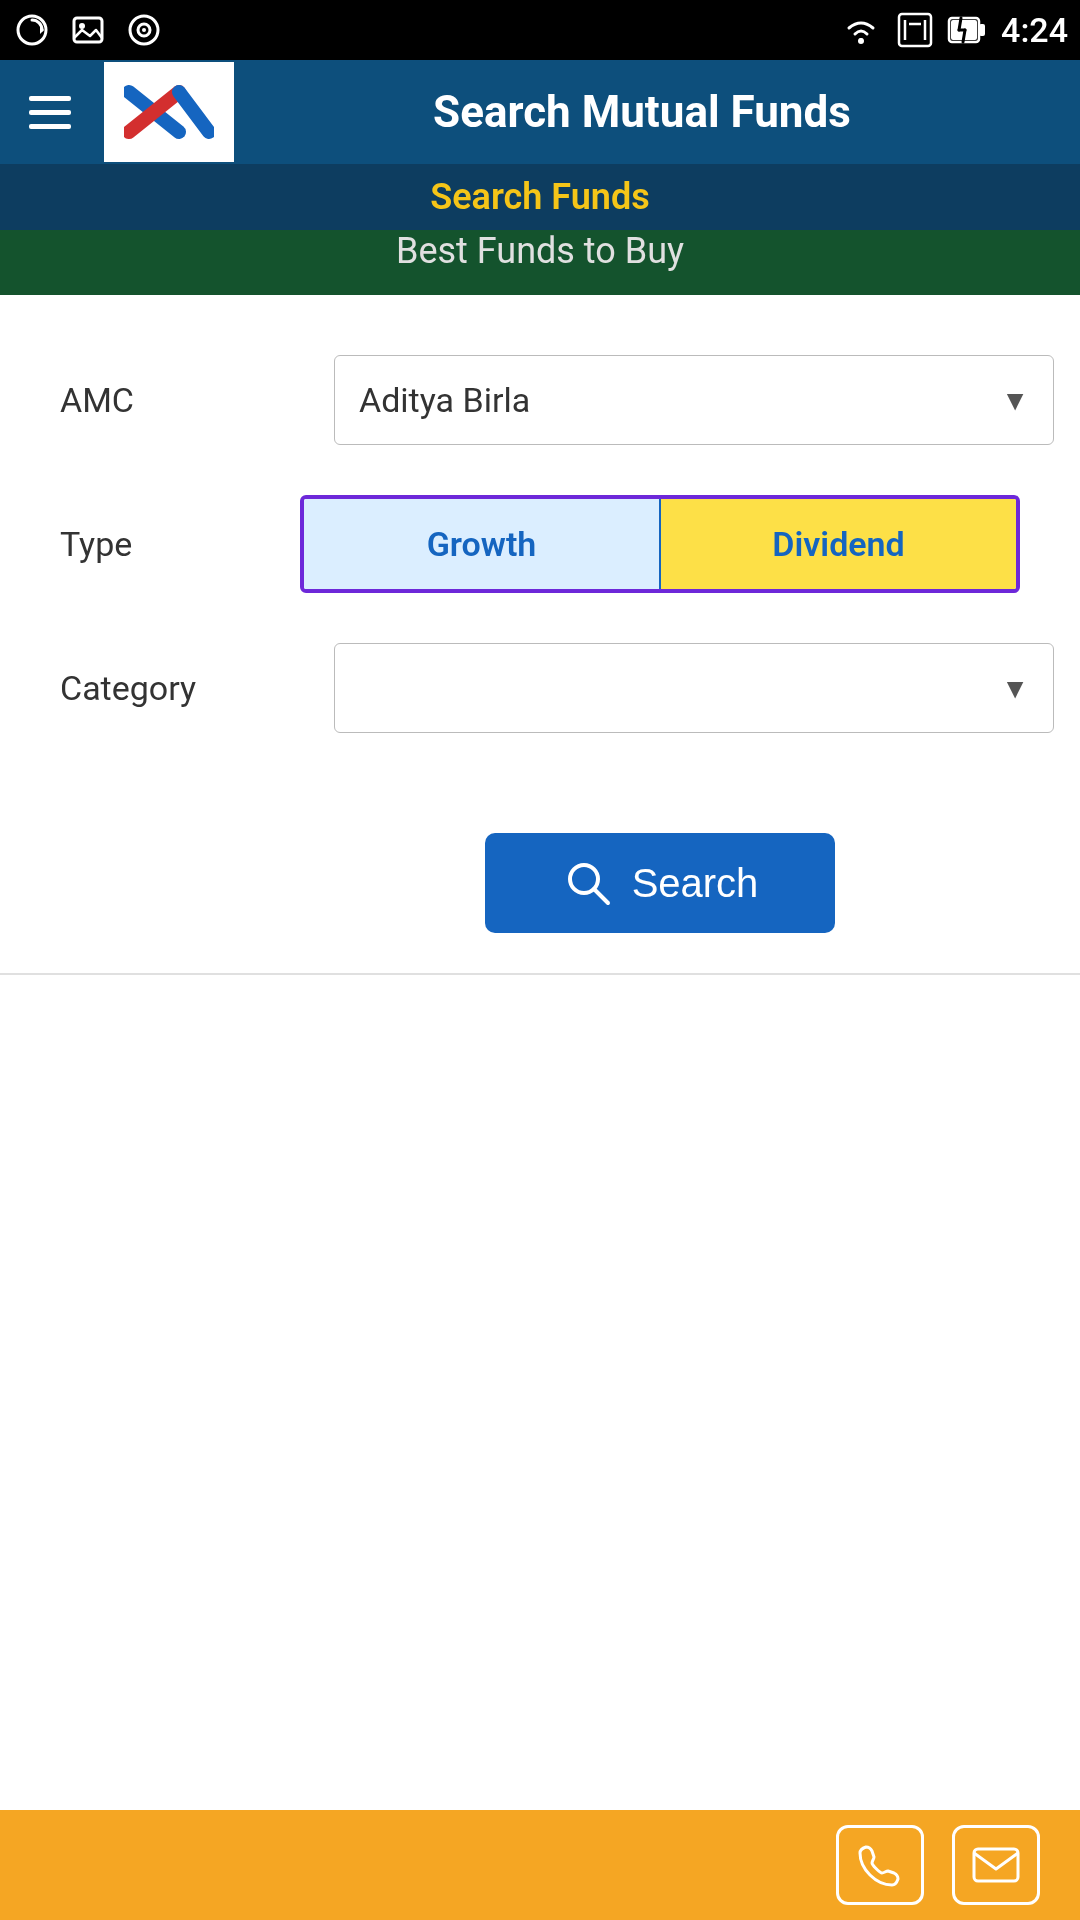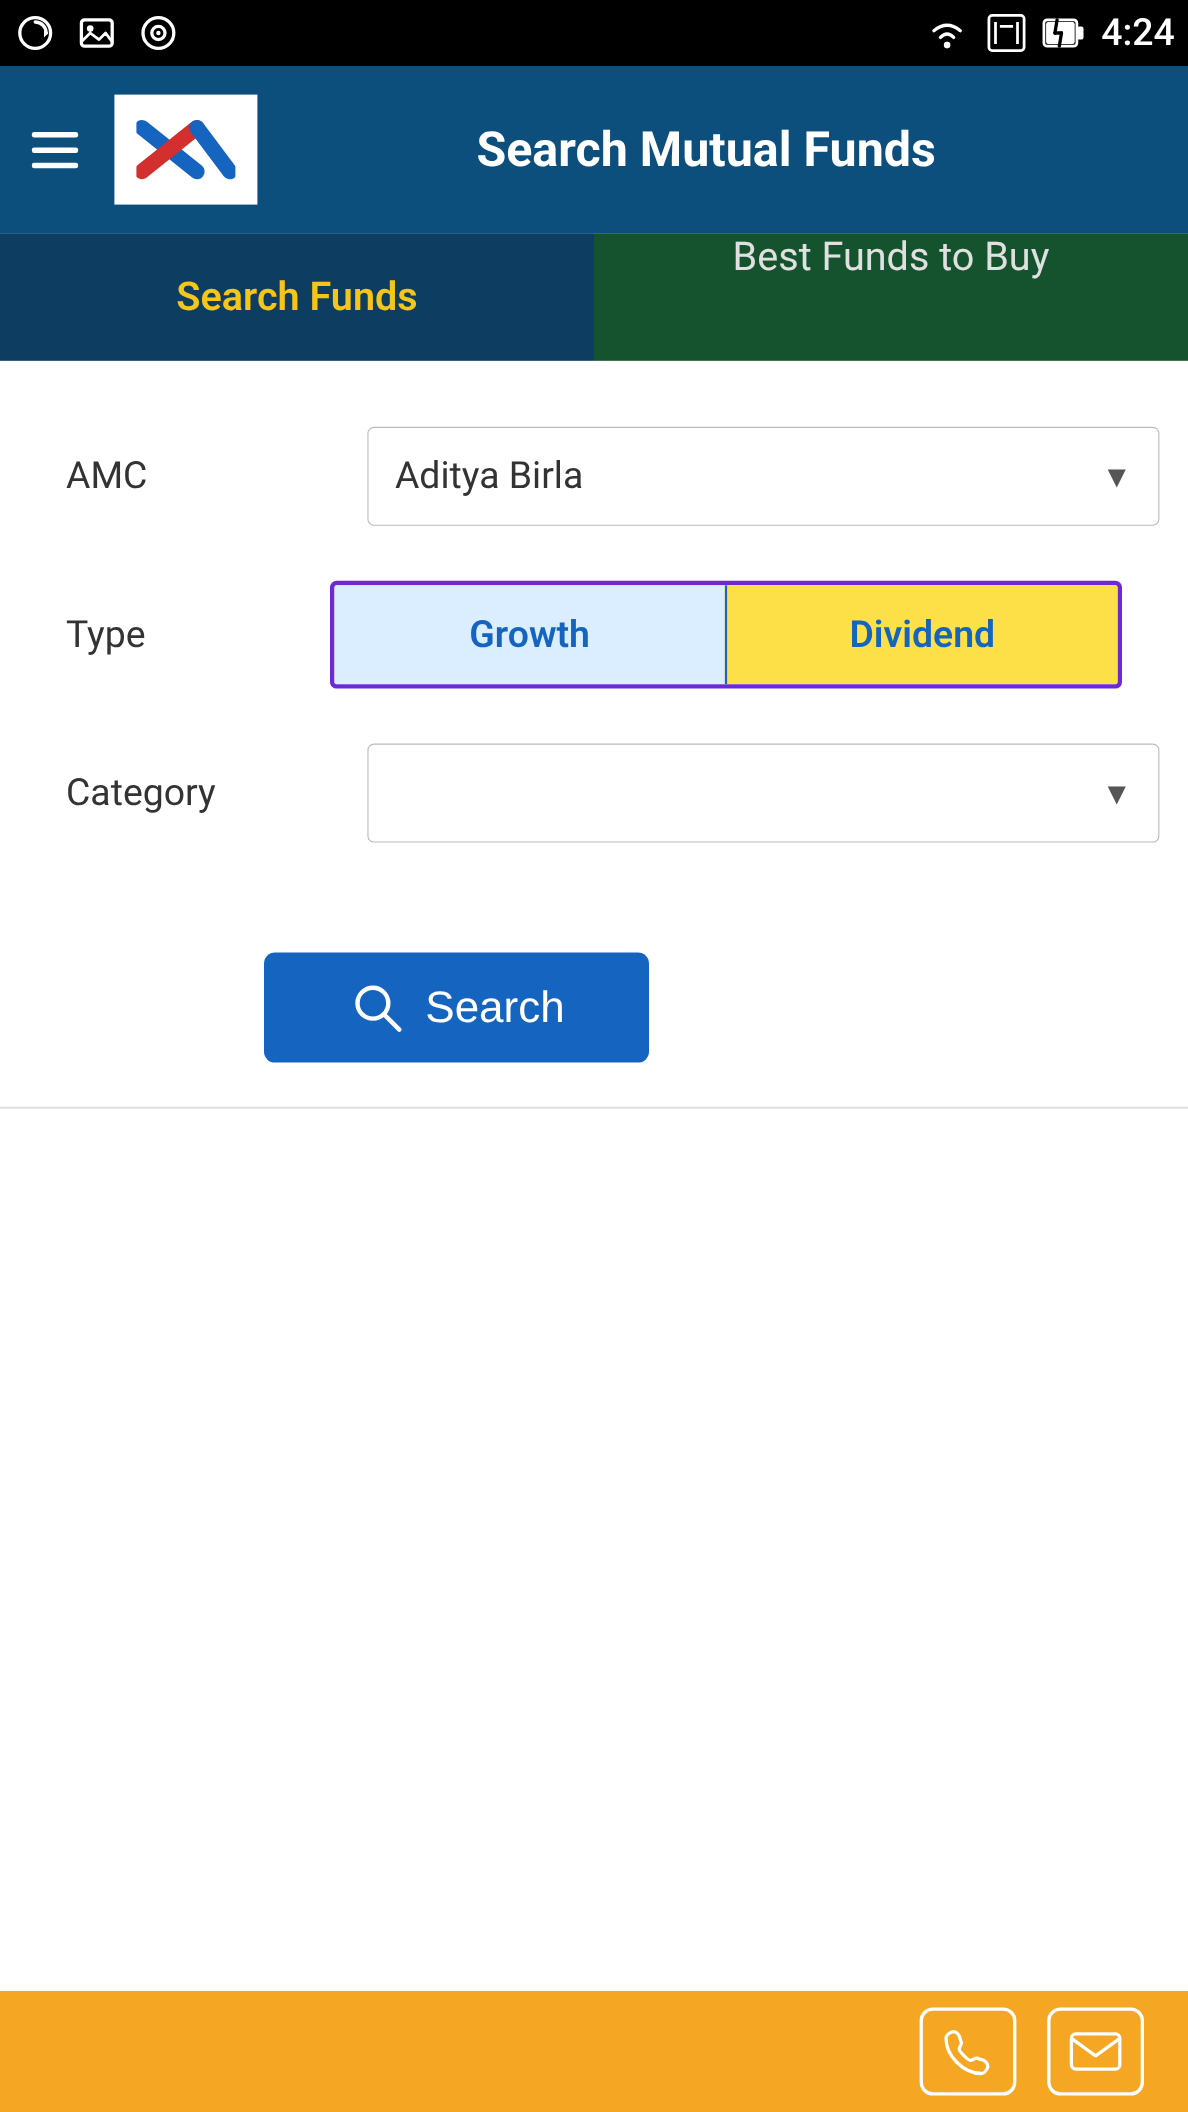--- a/index.html
+++ b/index.html
@@ -43,21 +43,21 @@
     }
     .time-text {
       color: #fff;
       font-size: 34px;
       font-weight: 500;
     }
 
     
     .header {
       width: 100%;
-      height: 152px;
+      height: 104px;
       background: #0d4f7c;
       display: flex;
       align-items: center;
       padding: 0 0 0 0;
     }
     .hamburger-btn {
       width: 100px;
       height: 140px;
       display: flex;
       align-items: center;
@@ -90,22 +90,23 @@
       text-align: center;
       color: #fff;
       font-size: 44px;
       font-weight: 700;
       padding-right: 30px;
     }
 
     
     .tabs-row {
       width: 100%;
-      height: 116px;
-      display: flex;
+      height: 131px;
+      display: flex;
+      flex-direction: column;
     }
     .tab-search-funds {
       flex: 1;
       background: #0d3d60;
       display: flex;
       align-items: center;
       justify-content: center;
       cursor: pointer;
     }
     .tab-search-funds-label {
@@ -200,21 +201,21 @@
     }
     .type-btn-dividend {
       background: #fde047;
       color: #1565c0;
       border-left: 2px solid #1565c0;
     }
 
     
     .search-btn-row {
       display: flex;
-      justify-content: flex-start;
+      justify-content: center;
       margin-left: 240px;
       margin-top: 10px;
       margin-bottom: 40px;
     }
     .search-button {
       background: #1565c0;
       border: none;
       border-radius: 10px;
       width: 350px;
       height: 100px;

